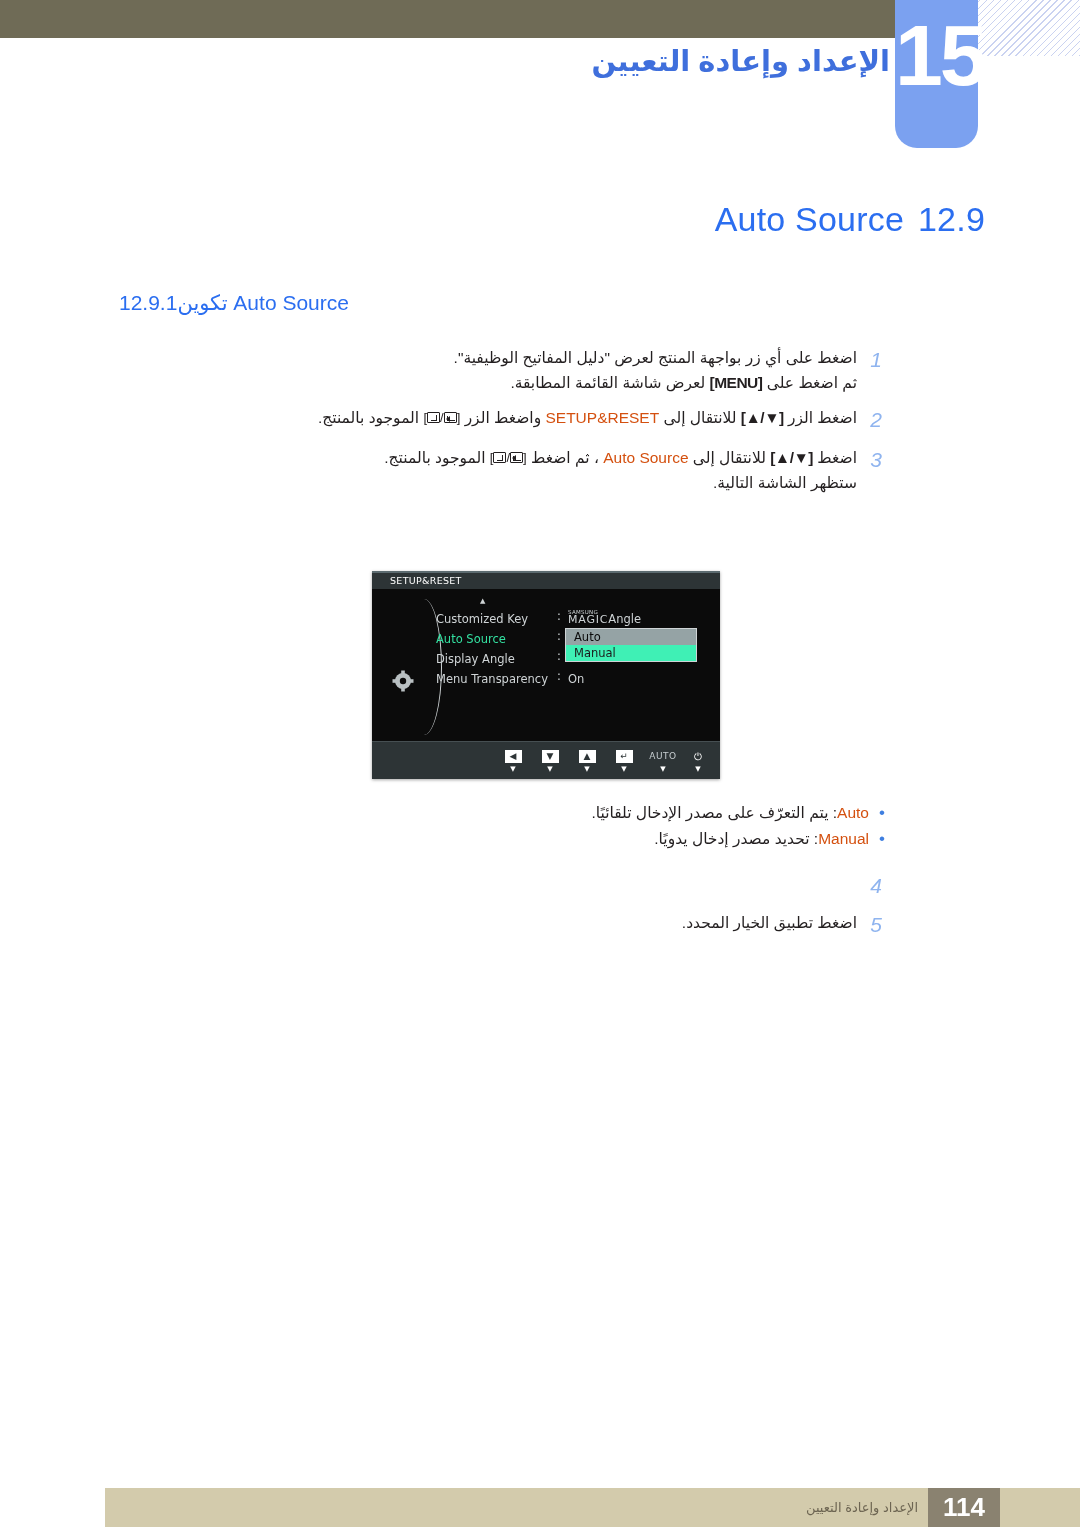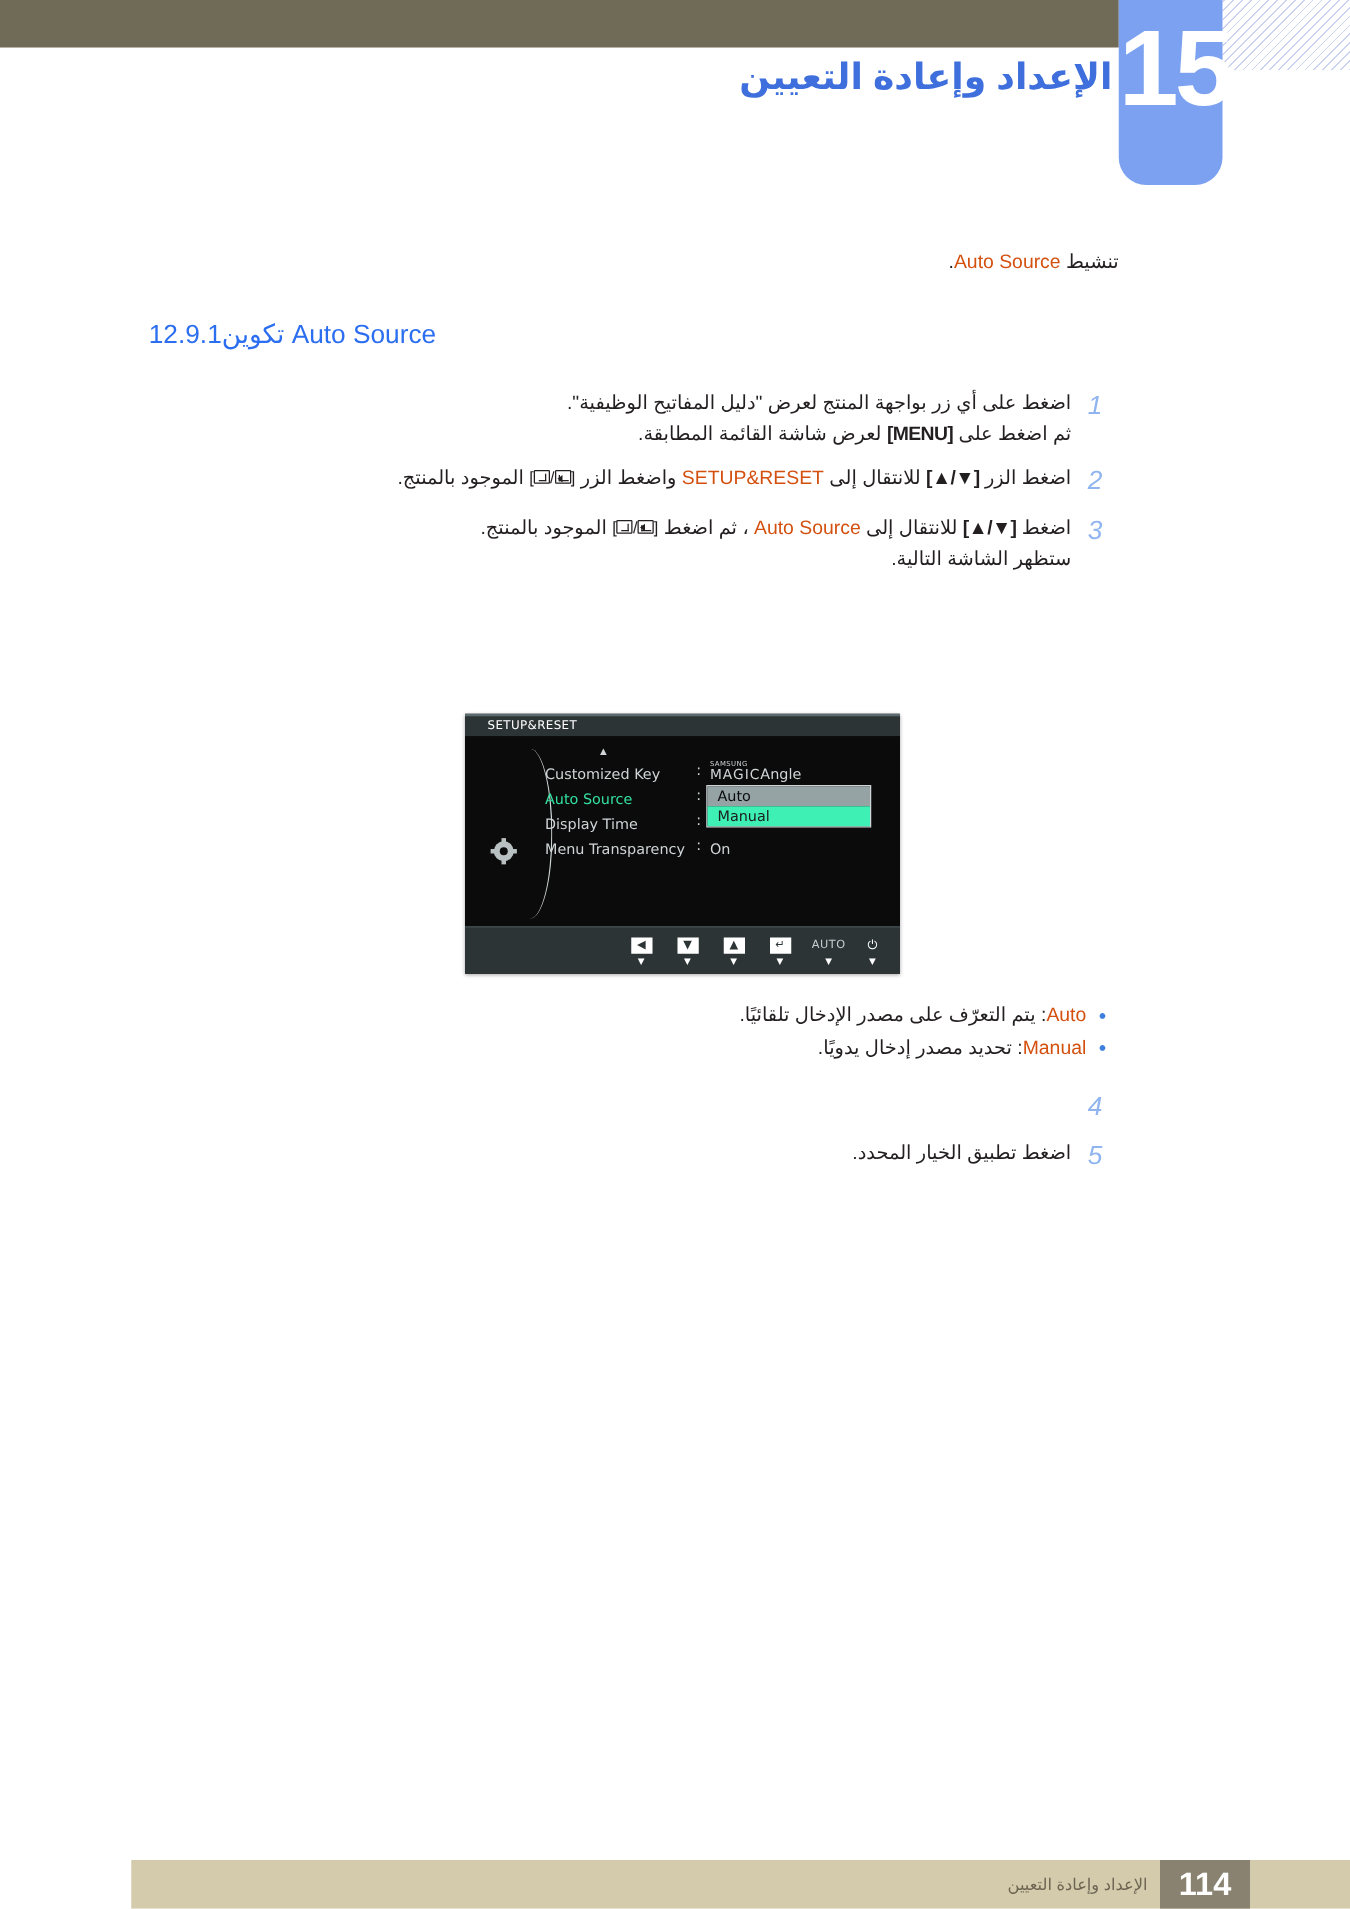--- a/index.html
+++ b/index.html
@@ -253,25 +253,24 @@
 <div class="chapter-header">
   <div class="header-bar"></div>
   <div class="header-hatch"></div>
   <div class="chapter-tab"></div>
   <div class="chapter-num">15</div>
   <div class="chapter-title">الإعداد وإعادة التعيين</div>
 </div>
 
 <div class="content">
 
-
-  <div class="intro-line">
-    <span>تنشيط</span>
-    <span class="kw lat">Auto Source</span><span>.</span>
-  </div>
+  <div class="sec-title">
+    <span>Auto Source</span><span class="num">12.9</span>
+  </div>
+
 
   <div class="subsec-title">
     <span class="lat">Auto Source</span>
     <span>تكوين</span><span class="num">12.9.1</span>
   </div>
 
   <div class="steps">
 
     <div class="step">
       <div class="step-num">1</div>
@@ -335,21 +334,21 @@
         <circle cx="11" cy="11" r="3.2" fill="#0b0b0b"></circle>
       </svg>
     </div>
 
     <div class="osd-arc"></div>
     <div class="osd-caret">▲</div>
 
     <div class="osd-list">
       <div class="osd-row">Customized Key</div>
       <div class="osd-row sel">Auto Source</div>
-      <div class="osd-row">Display Time</div>
+      <div class="osd-row">Display Angle</div>
       <div class="osd-row">Menu Transparency</div>
     </div>
 
     <div class="osd-colon" style="top:20px;">:</div>
     <div class="osd-colon" style="top:40px;">:</div>
     <div class="osd-colon" style="top:60px;">:</div>
     <div class="osd-colon" style="top:80px;">:</div>
 
     <div class="osd-values">
       <div class="osd-vrow">

